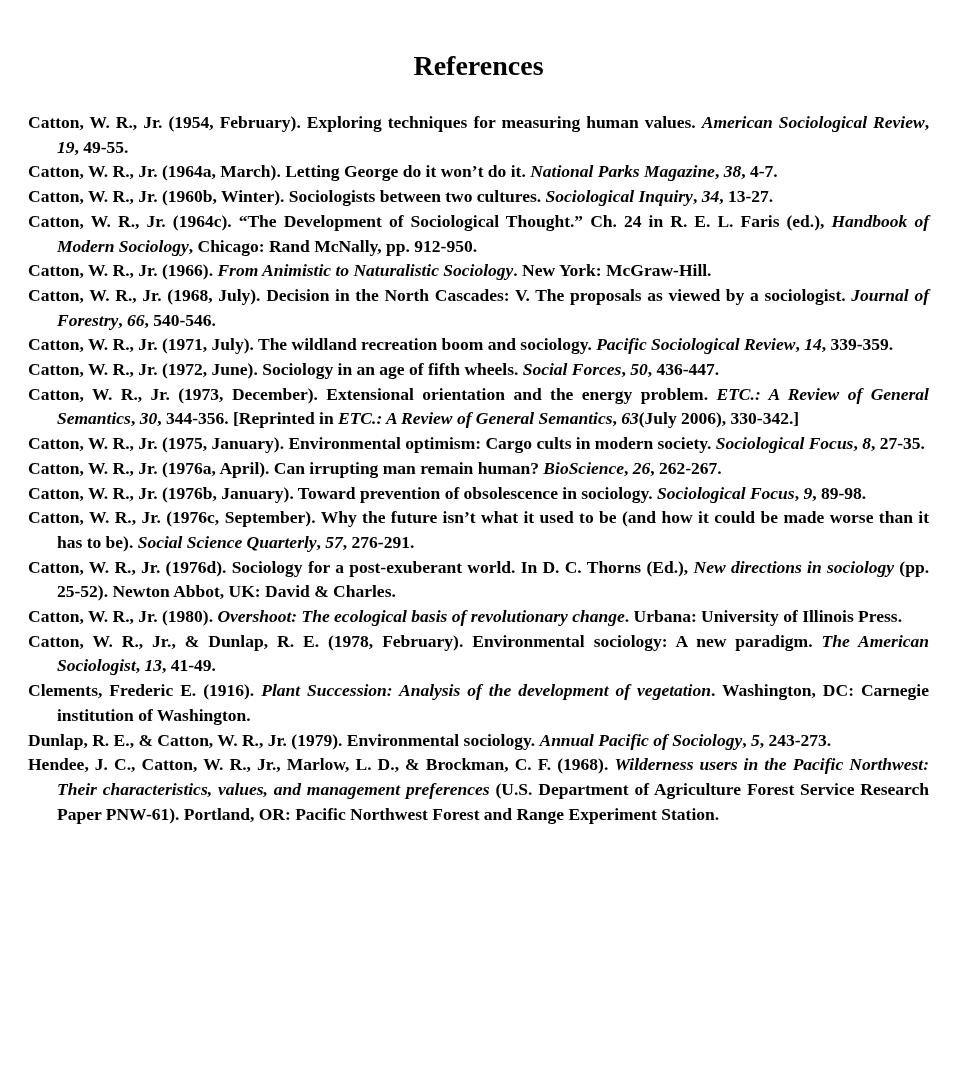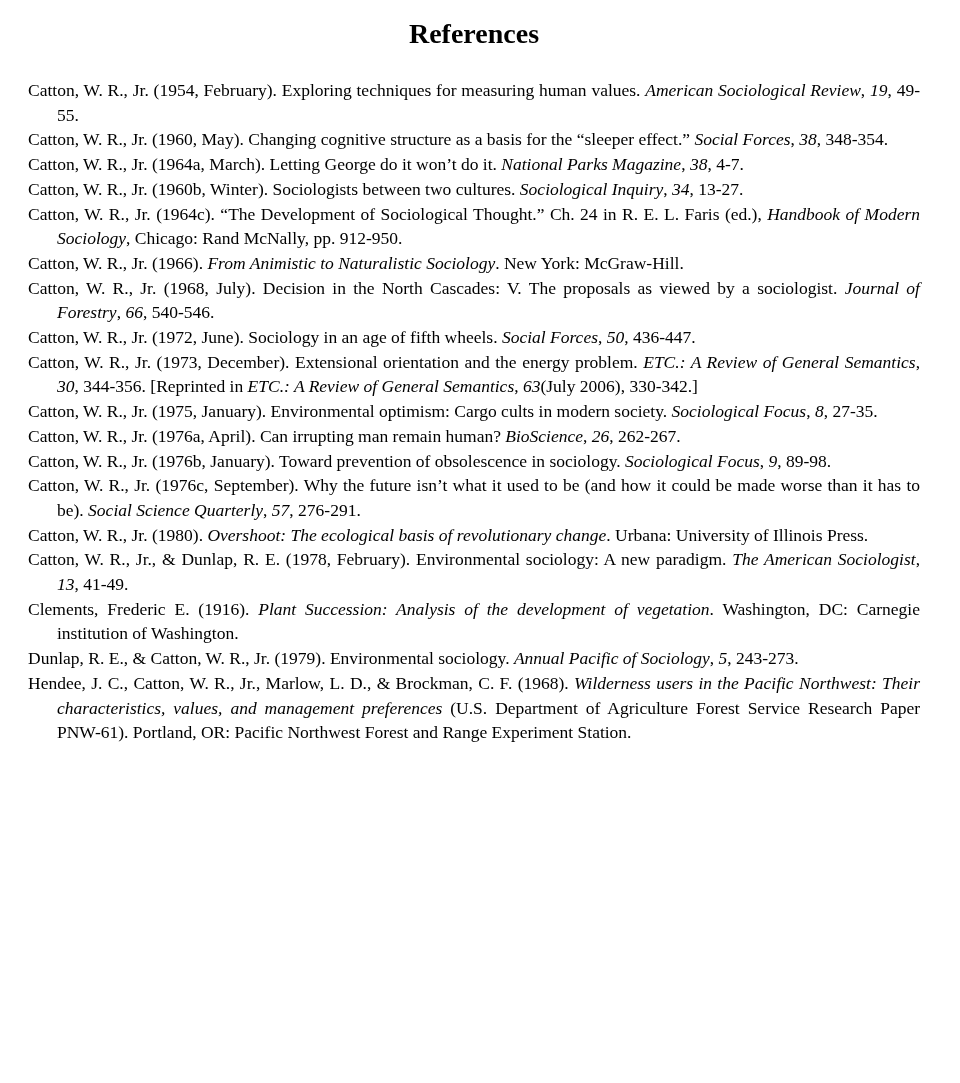--- a/index.html
+++ b/index.html
@@ -6,61 +6,64 @@
     margin: 0;
     padding: 0;
     background: #ffffff;
   }
   body {
     width: 960px;
     color: #000000;
     font-family: "Liberation Serif", "DejaVu Serif", serif;
   }
   .page {
-    padding: 12px 40px 24px 28px;
+    padding: 12px 31px 24px 28px;
+    margin-top: 32px;
   }
   .page-title {
     text-align: center;
     font-size: 28px;
     font-weight: bold;
     margin: 6px 0 28px 0;
     letter-spacing: 0px;
   }
   .reference-list {
     font-size: 17.5px;
     line-height: 24.7px;
   }
   .ref {
     margin: 0;
     padding-left: 29px;
     text-indent: -29px;
     text-align: justify;
+    font-weight: bold;
   }
   .ref i {
     font-style: italic;
   }
 </style>
 </head>
 <body>
 
 <div class="page">
   <h1 class="page-title">References</h1>
   <div class="reference-list">
       <p class="ref"><span>Catton, W. R., Jr. (1954, February). Exploring techniques for measuring human values. </span><i>American Sociological Review</i><span>, </span><i>19</i><span>, 49-55.</span></p>
-      <p class="ref"><span>Catton, W. R., Jr. (1960, May). Changing cognitive structure as a basis for the “sleeper effect.” </span><i>Social Forces</i><span>, </span><i>38</i><span>, 348-354.</span></p>
       <p class="ref"><span>Catton, W. R., Jr. (1964a, March). Letting George do it won’t do it. </span><i>National Parks Magazine</i><span>, </span><i>38</i><span>, 4-7.</span></p>
       <p class="ref"><span>Catton, W. R., Jr. (1960b, Winter). Sociologists between two cultures. </span><i>Sociological Inquiry</i><span>, </span><i>34</i><span>, 13-27.</span></p>
       <p class="ref"><span>Catton, W. R., Jr. (1964c). “The Development of Sociological Thought.” Ch. 24 in R. E. L. Faris (ed.), </span><i>Handbook of Modern Sociology</i><span>, Chicago: Rand McNally, pp. 912-950.</span></p>
       <p class="ref"><span>Catton, W. R., Jr. (1966). </span><i>From Animistic to Naturalistic Sociology</i><span>. New York: McGraw-Hill.</span></p>
       <p class="ref"><span>Catton, W. R., Jr. (1968, July). Decision in the North Cascades: V. The proposals as viewed by a sociologist. </span><i>Journal of Forestry</i><span>, </span><i>66</i><span>, 540-546.</span></p>
+      <p class="ref"><span>Catton, W. R., Jr. (1971, July). The wildland recreation boom and sociology. </span><i>Pacific Sociological Review</i><span>, </span><i>14</i><span>, 339-359.</span></p>
       <p class="ref"><span>Catton, W. R., Jr. (1972, June). Sociology in an age of fifth wheels. </span><i>Social Forces</i><span>, </span><i>50</i><span>, 436-447.</span></p>
       <p class="ref"><span>Catton, W. R., Jr. (1973, December). Extensional orientation and the energy problem. </span><i>ETC.: A Review of General Semantics</i><span>, </span><i>30</i><span>, 344-356. [Reprinted in </span><i>ETC.: A Review of General Semantics</i><span>, </span><i>63</i><span>(July 2006), 330-342.]</span></p>
       <p class="ref"><span>Catton, W. R., Jr. (1975, January). Environmental optimism: Cargo cults in modern society. </span><i>Sociological Focus</i><span>, </span><i>8</i><span>, 27-35.</span></p>
       <p class="ref"><span>Catton, W. R., Jr. (1976a, April). Can irrupting man remain human? </span><i>BioScience</i><span>, </span><i>26</i><span>, 262-267.</span></p>
       <p class="ref"><span>Catton, W. R., Jr. (1976b, January). Toward prevention of obsolescence in sociology. </span><i>Sociological Focus</i><span>, </span><i>9</i><span>, 89-98.</span></p>
       <p class="ref"><span>Catton, W. R., Jr. (1976c, September). Why the future isn’t what it used to be (and how it could be made worse than it has to be). </span><i>Social Science Quarterly</i><span>, </span><i>57</i><span>, 276-291.</span></p>
+      <p class="ref"><span>Catton, W. R., Jr. (1976d). Sociology for a post-exuberant world. In D. C. Thorns (Ed.), </span><i>New directions in sociology</i><span> (pp. 25-52). Newton Abbot, UK: David &amp; Charles.</span></p>
       <p class="ref"><span>Catton, W. R., Jr. (1980). </span><i>Overshoot: The ecological basis of revolutionary change</i><span>. Urbana: University of Illinois Press.</span></p>
       <p class="ref"><span>Catton, W. R., Jr., &amp; Dunlap, R. E. (1978, February). Environmental sociology: A new paradigm. </span><i>The American Sociologist</i><span>, </span><i>13</i><span>, 41-49.</span></p>
       <p class="ref"><span>Clements, Frederic E. (1916). </span><i>Plant Succession: Analysis of the development of vegetation</i><span>. Washington, DC: Carnegie institution of Washington.</span></p>
       <p class="ref"><span>Dunlap, R. E., &amp; Catton, W. R., Jr. (1979). Environmental sociology. </span><i>Annual Pacific of Sociology</i><span>, </span><i>5</i><span>, 243-273.</span></p>
       <p class="ref"><span>Hendee, J. C., Catton, W. R., Jr., Marlow, L. D., &amp; Brockman, C. F. (1968). </span><i>Wilderness users in the Pacific Northwest: Their characteristics, values, and management preferences</i><span> (U.S. Department of Agriculture Forest Service Research Paper PNW-61). Portland, OR: Pacific Northwest Forest and Range Experiment Station.</span></p>
     </div>
 </div>
 
 </body></html>

